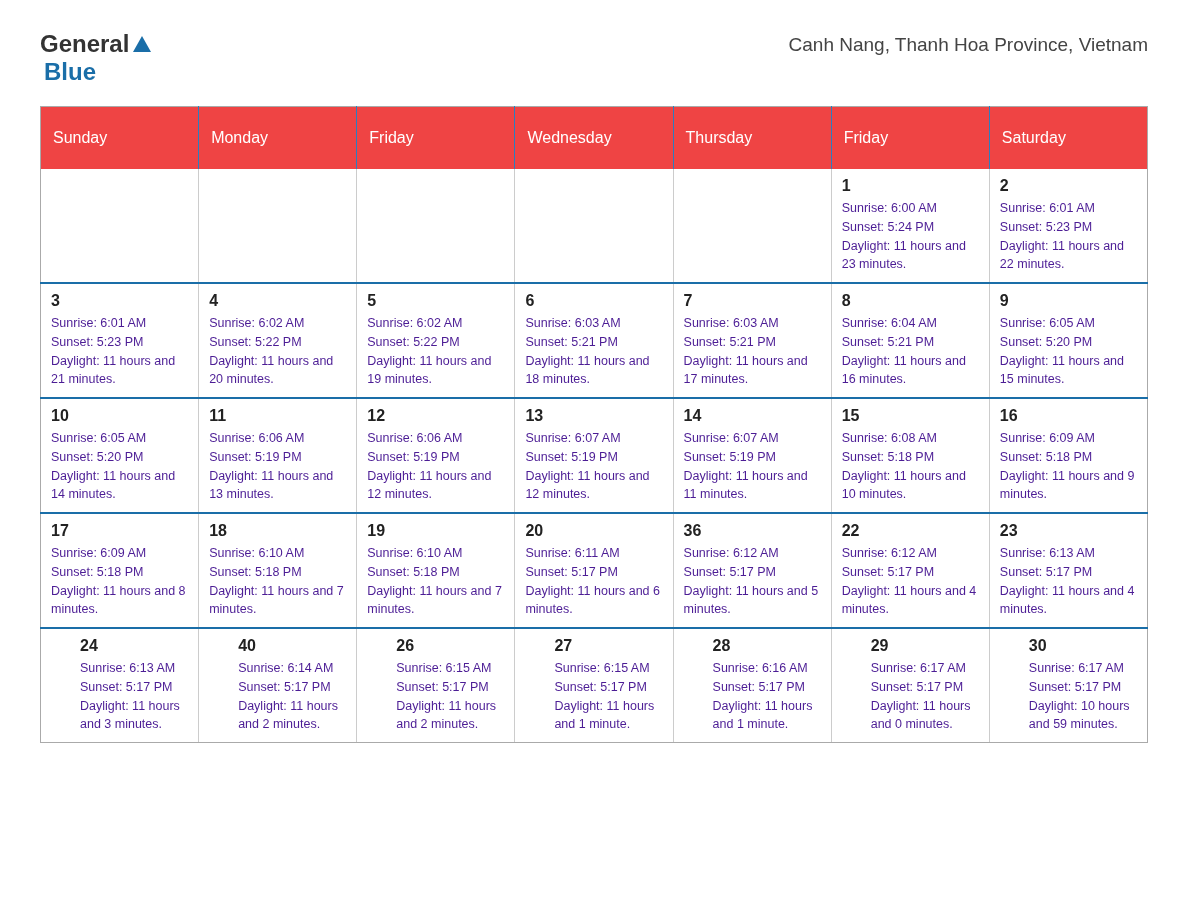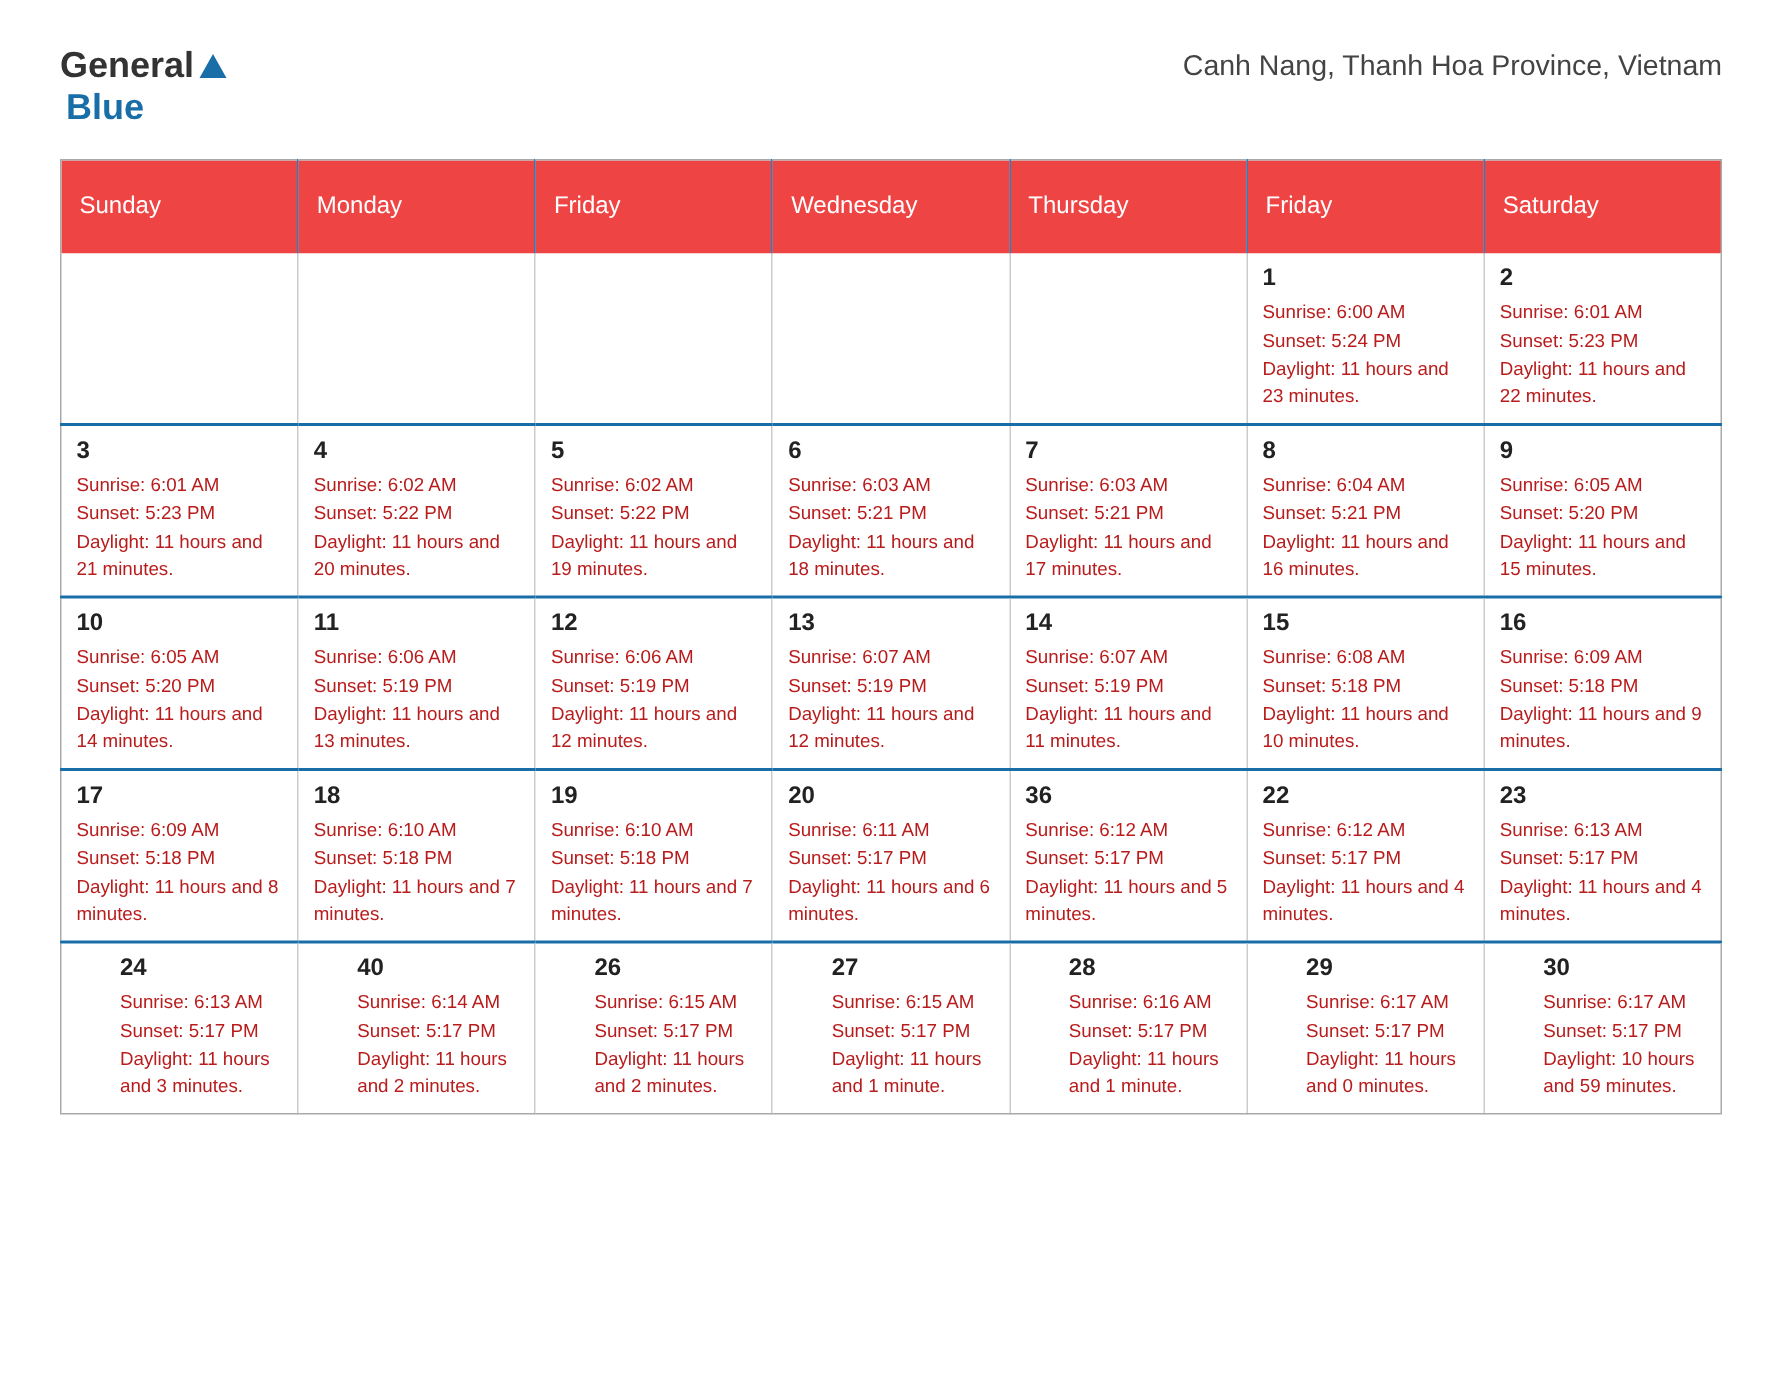--- a/index.html
+++ b/index.html
@@ -80,21 +80,21 @@
     }
     .day-number {
       font-size: 16px;
       font-weight: bold;
       color: #222;
       display: block;
       margin-bottom: 4px;
     }
     .day-info {
       font-size: 12.5px;
-      color: #b91c1c;
+      color: #4c1d95;
       line-height: 1.5;
     }
     .empty-cell {
       background: #f9f9f9;
     }
   </style>
 </head>
 <body>
 
 <div class="header-section">

